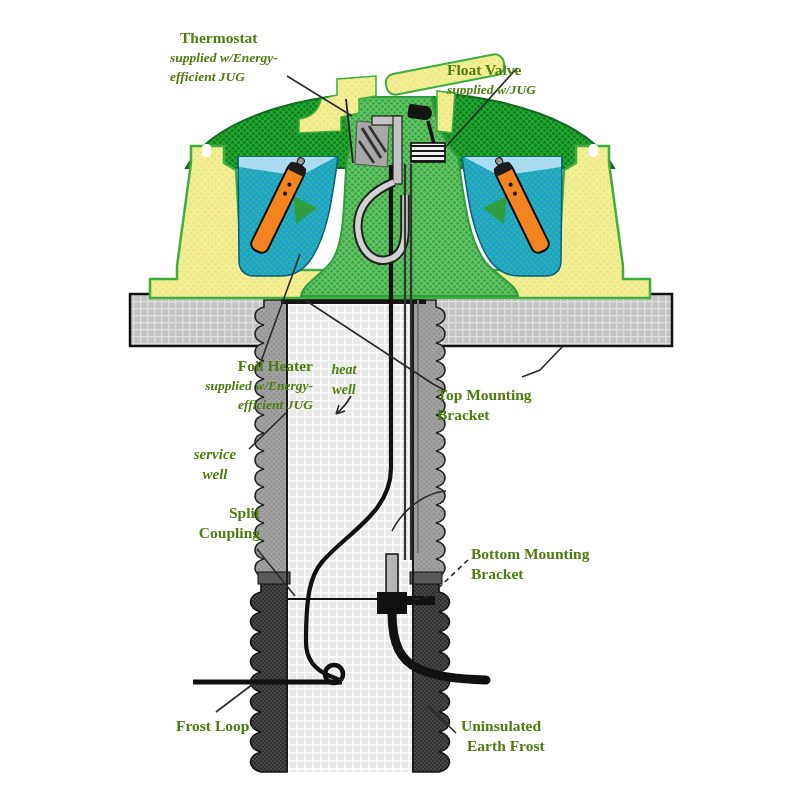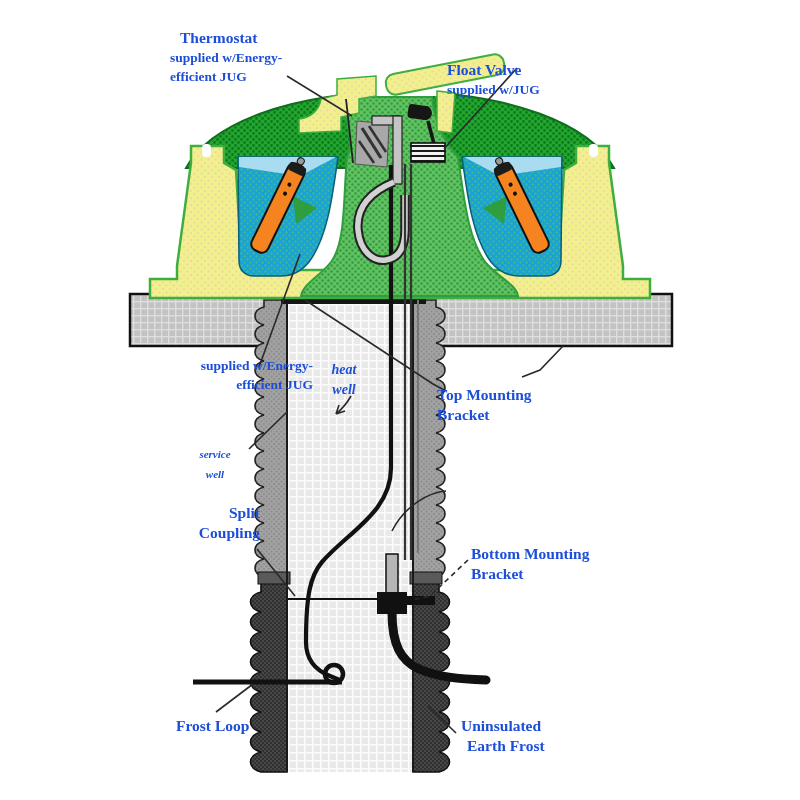--- a/index.html
+++ b/index.html
@@ -1,20 +1,20 @@
 <!DOCTYPE html>
 <html><head>
 <meta charset="utf-8">
 <style>
   html,body{margin:0;padding:0;background:#ffffff;}
   #stage{position:relative;width:800px;height:800px;background:#ffffff;overflow:hidden;
          font-family:"Liberation Serif",serif;}
   #drawing{position:absolute;left:0;top:0;}
-  .lbl{position:absolute;color:#1d4ed8;font-weight:bold;line-height:20px;font-size:15.5px;white-space:nowrap;}
-  .lbl .sub{font-size:13.5px;line-height:19px;display:block;}
+  .lbl{position:absolute;color:#4d7c0f;font-weight:bold;line-height:20px;font-size:15.5px;white-space:nowrap;}
+  .lbl .sub{font-style:italic;font-size:13.5px;line-height:19px;display:block;}
   .lbl .main{display:block;}
   .ital{font-style:italic;}
   .ctr{text-align:center;}
   .rgt{text-align:right;}
 </style>
 </head>
 <body>
 
 <div id="stage">
 
@@ -194,30 +194,31 @@
   <span class="sub">supplied w/Energy-</span>
   <span class="sub">efficient JUG</span>
 </div>
 
 <div class="lbl" style="left:447px;top:24px;margin-top:36px;">
   <span class="main">Float Valve</span>
   <span class="sub">supplied w/JUG</span>
 </div>
 
 <div class="lbl rgt" style="left:118px;top:356px;width:195px;">
+  <span class="main">Foil Heater</span>
   <span class="sub">supplied w/Energy-</span>
   <span class="sub">efficient JUG</span>
 </div>
 
 <div class="lbl ctr ital" style="left:318px;top:360px;width:52px;font-size:14px;">
   <span class="main">heat</span>
   <span class="main">well</span>
 </div>
 
-<div class="lbl ctr ital" style="left:183px;top:444px;width:64px;font-size:11px;">
+<div class="lbl ctr ital" style="left:183px;top:444px;width:64px;font-size:15px;">
   <span class="main">service</span>
   <span class="main">well</span>
 </div>
 
 <div class="lbl rgt" style="left:183px;top:503px;width:77px;">
   <span class="main">Split</span>
   <span class="main">Coupling</span>
 </div>
 
 <div class="lbl" style="left:176px;top:716px;">

